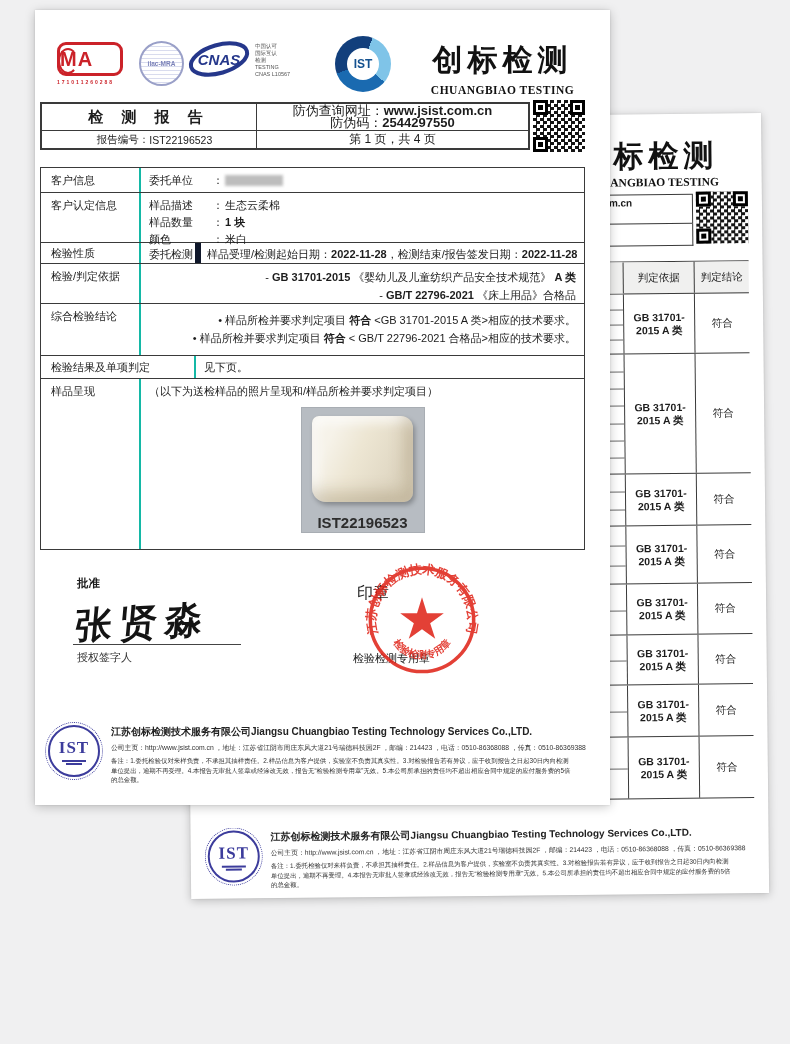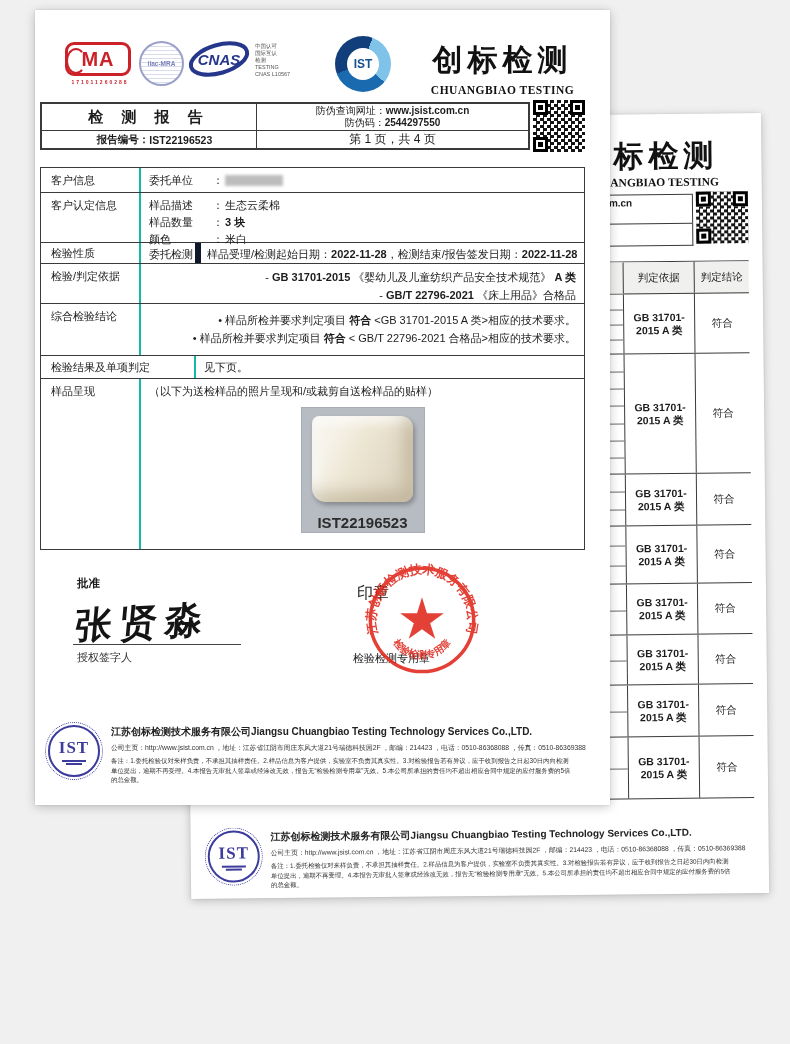--- a/index.html
+++ b/index.html
@@ -10,21 +10,21 @@
     overflow:hidden;
     font-family:"Liberation Sans", sans-serif;
     color:#1c1c1c;
   }
   .page { position:absolute; background:#fff; box-shadow:0 2px 10px rgba(0,0,0,.22), 0 0 2px rgba(0,0,0,.12); }
   .page1 { left:35px; top:10px; width:575px; height:795px; z-index:2; }
   .page2 { left:183px; top:113px; width:578px; height:780px; z-index:1; transform:rotate(-0.6deg); transform-origin:100% 0; }
 
   
   .logo-row { position:absolute; left:0; top:0; width:100%; height:95px; }
-  .cma { position:absolute; left:30px; top:32px; width:70px; text-align:center; }
+  .cma { position:absolute; left:22px; top:32px; width:70px; }
   .cma-box { width:66px; height:34px; border:3px solid #cb2229; border-radius:9px; color:#cb2229;
              font-weight:bold; font-size:20px; line-height:28px; letter-spacing:1px; position:relative; }
   .cma-box::before { content:""; position:absolute; left:-2px; top:3px; width:16px; height:22px;
              border:2px solid #cb2229; border-right-color:transparent; border-radius:50%; }
   .cma-num { font-size:5px; color:#cb2229; letter-spacing:2px; margin-top:3px; font-weight:bold; }
   .ilac { position:absolute; left:104px; top:31px; width:45px; height:45px; border-radius:50%;
           border:2px solid #9aa0c8; color:#7b82b8; font-size:6.5px; font-weight:bold;
           display:flex; align-items:center; justify-content:center;
           background:repeating-linear-gradient(#fff 0 3px, #d9dcee 3px 4px); }
   .cnas { position:absolute; left:152px; top:30px; }
@@ -36,22 +36,22 @@
              font-weight:bold; font-size:12px; display:flex; align-items:center; justify-content:center; }
   .brand { position:absolute; left:375px; top:30px; width:185px; text-align:center; }
   .brand-cn { font-family:"Liberation Serif", serif; font-size:30px; font-weight:bold; letter-spacing:5px; color:#111; }
   .brand-en { font-family:"Liberation Serif", serif; font-size:11.5px; font-weight:bold; letter-spacing:.5px; margin-top:3px; color:#111; }
 
   
   .h-table { position:absolute; left:5px; top:92px; width:490px; height:48px; border:2px solid #3a3a3a;
              display:grid; grid-template-columns:215px 1fr; grid-template-rows:27px 1fr; }
   .h-cell { display:flex; align-items:center; justify-content:center; }
   .h-title { border-right:1px solid #3a3a3a; border-bottom:1px solid #3a3a3a; font-size:15px; font-weight:bold; letter-spacing:7px; }
-  .h-anti { border-bottom:1px solid #3a3a3a; flex-direction:column; font-size:10px; line-height:12px; }
-  .h-repno { border-right:1px solid #3a3a3a; font-size:10.5px; font-weight:bold;padding-left:11px; }
+  .h-anti { border-bottom:1px solid #3a3a3a; flex-direction:column; font-size:13px; line-height:12px; }
+  .h-repno { border-right:1px solid #3a3a3a; font-size:10.5px; font-weight:normal;padding-left:11px; }
   .h-page { font-size:12px; }
   .qr { position:absolute; background-color:#fff;
         background-image:conic-gradient(#151515 25%, transparent 0 50%, #151515 0 75%, transparent 0);
         background-size:7px 7px; width:52px; height:52px; }
   .qr i { position:absolute; width:15px; height:15px; border:3px solid #000; background:#fff; }
   .qr i::after { content:""; position:absolute; inset:2px; background:#000; }
   .qr .f1 { left:0; top:0; } .qr .f2 { right:0; top:0; } .qr .f3 { left:0; bottom:0; }
   .qr1 { left:498px; top:90px; }
 
   
@@ -297,21 +297,21 @@
       <div class="m-label">客户认定信息</div>
       <div class="m-content">
         <div class="kv">
             <span class="k">样品描述</span>
             <span class="colon">：</span>
             <span>生态云柔棉</span>
           </div>
         <div class="kv">
             <span class="k">样品数量</span>
             <span class="colon">：</span>
-            <b>3 块</b>
+            <b>1 块</b>
           </div>
         <div class="kv">
             <span class="k">颜色</span>
             <span class="colon">：</span>
             <span>米白</span>
           </div>
       </div>
     </div>
     <div class="m-row" style="height:21px;">
       <div class="m-label" style="padding-top:3px;">检验性质</div>
@@ -336,21 +336,21 @@
         <div class="line"><span>•</span><span> 样品所检并要求判定项目 </span><b>符合</b><span> &lt; GB/T 22796-2021 合格品&gt;相应的技术要求。</span></div>
       </div>
     </div>
     <div class="m-row" style="height:23px;">
       <div class="m-label wide" style="padding-top:4px;">检验结果及单项判定</div>
       <div class="m-content" style="padding-top:4px;">见下页。</div>
     </div>
     <div class="m-row" style="height:170px;">
       <div class="m-label">样品呈现</div>
       <div class="m-content">
-        <div class="caption">（以下为送检样品的照片呈现和/或裁剪自送检样品的贴样）</div>
+        <div class="caption">（以下为送检样品的照片呈现和/样品所检并要求判定项目）</div>
         <div class="photo">
           <div class="fabric"></div>
           <div class="photo-code">IST22196523</div>
         </div>
       </div>
     </div>
   </div>
 
   <div class="approve-label">批准</div>
   <div class="signature">张贤淼</div>

